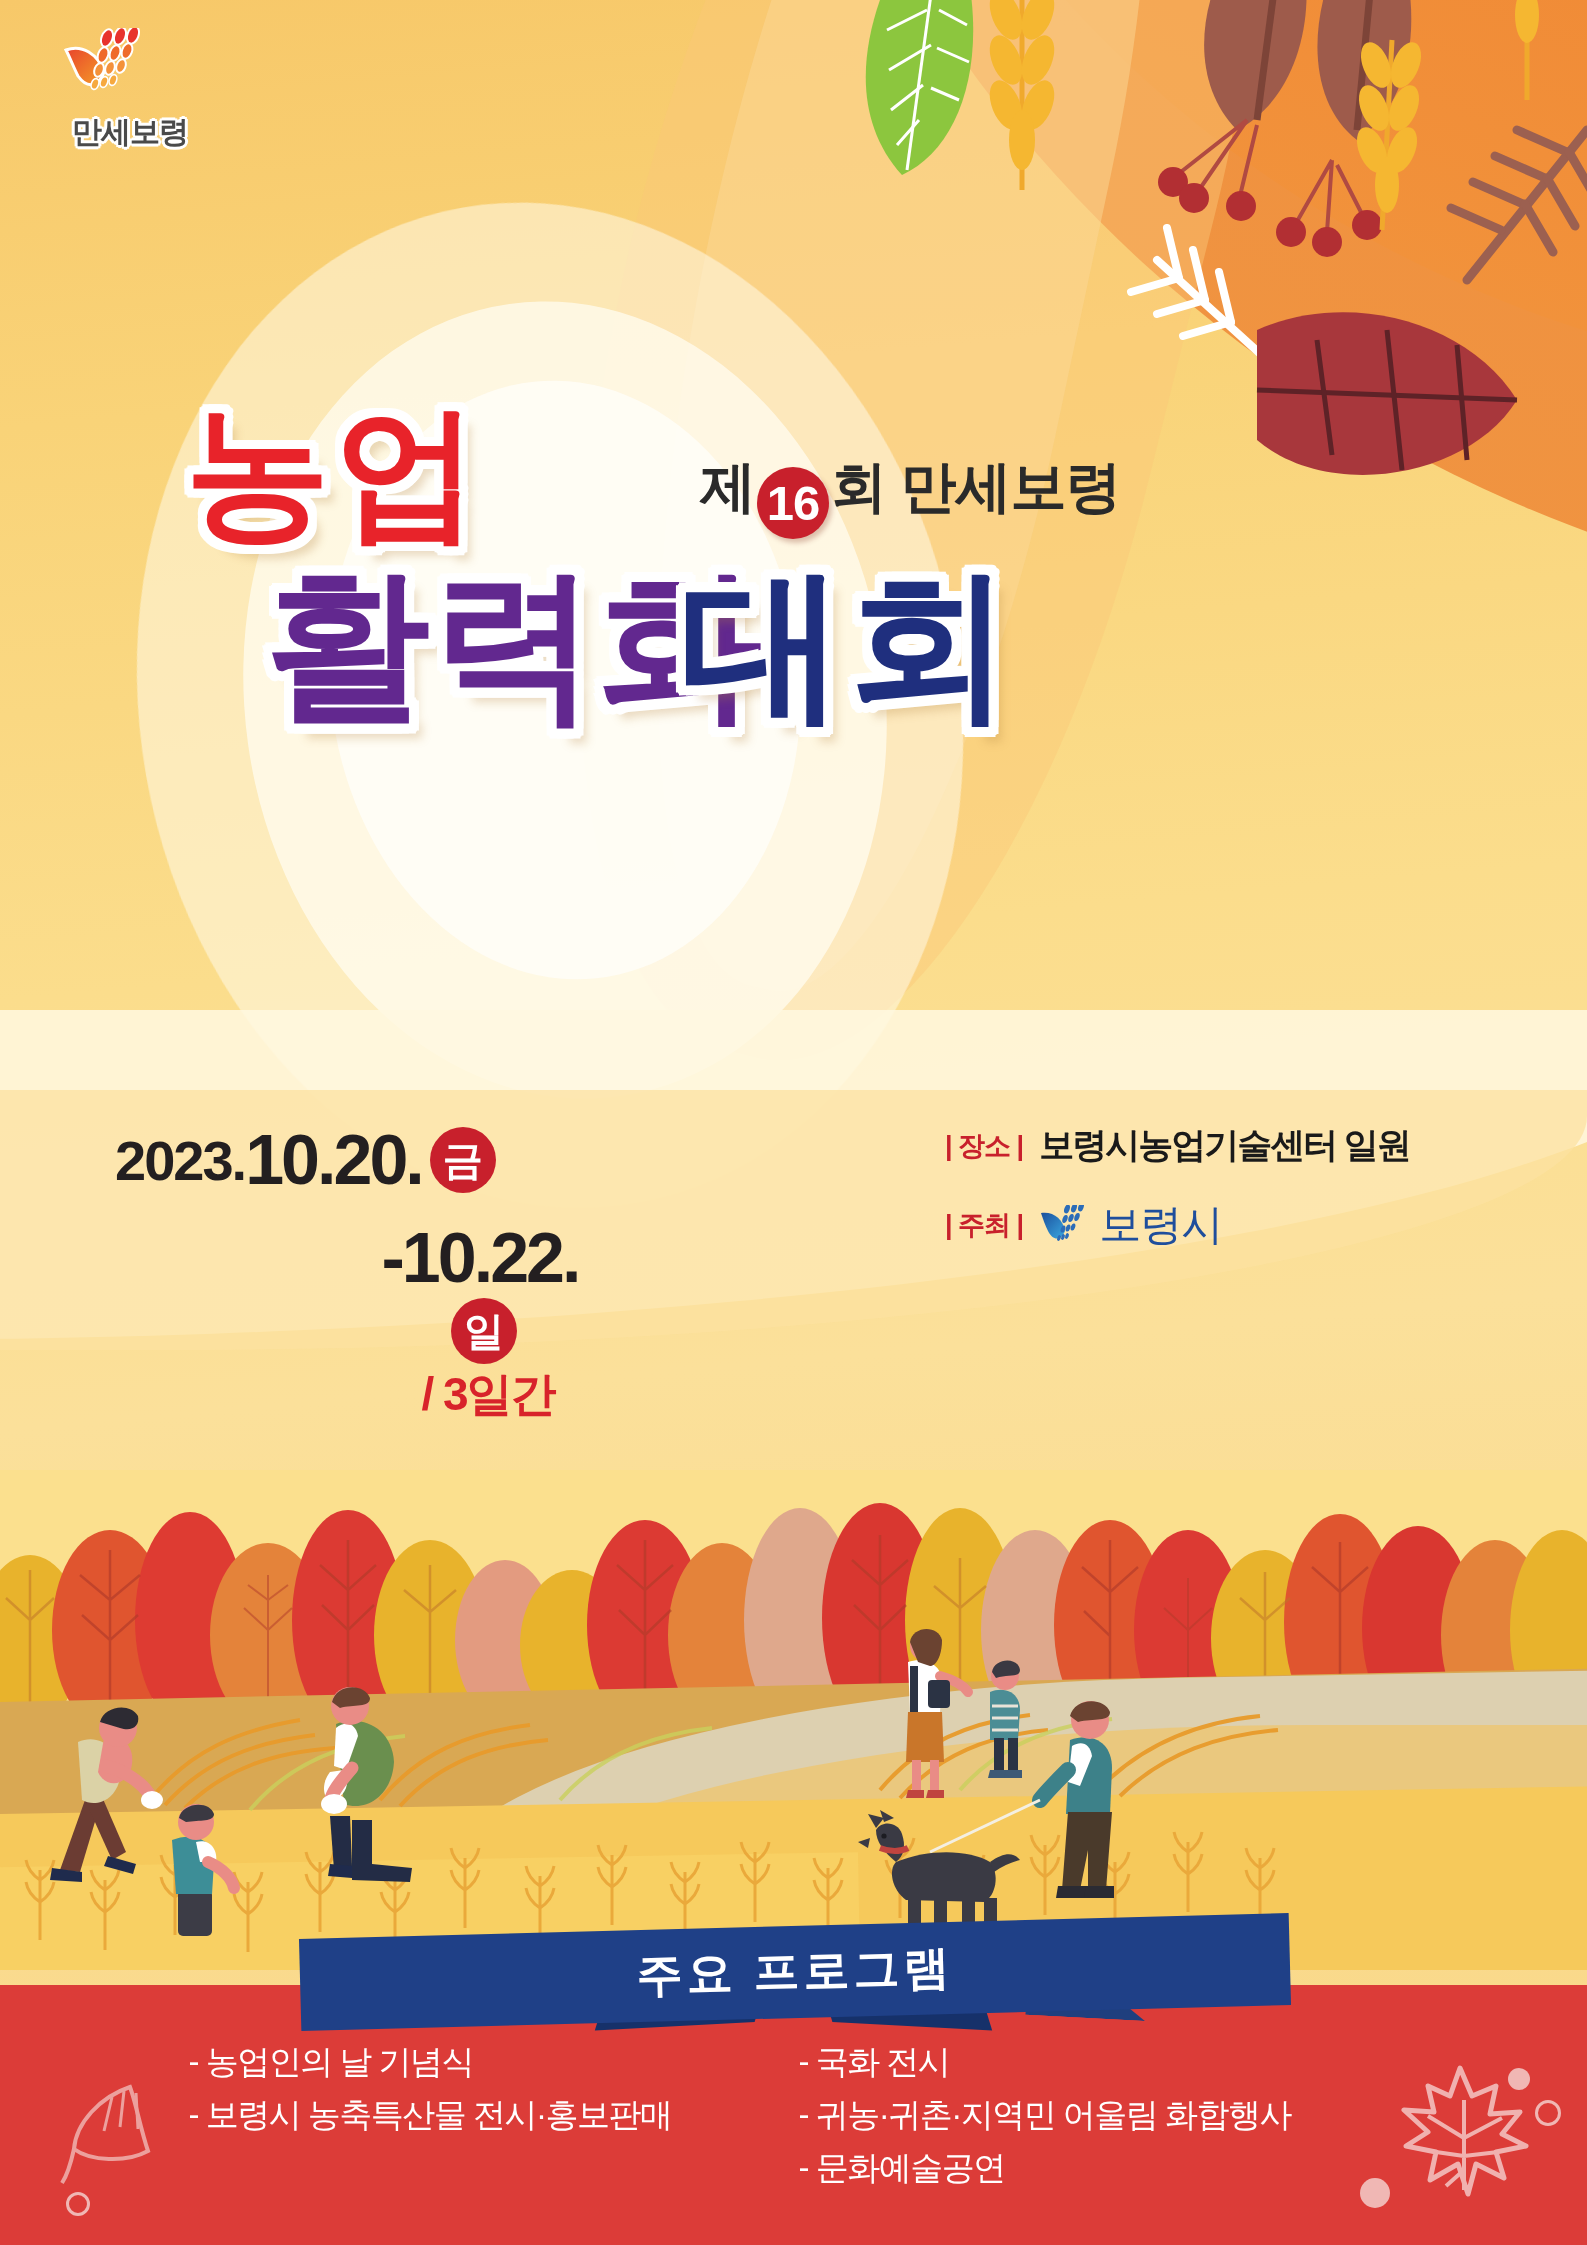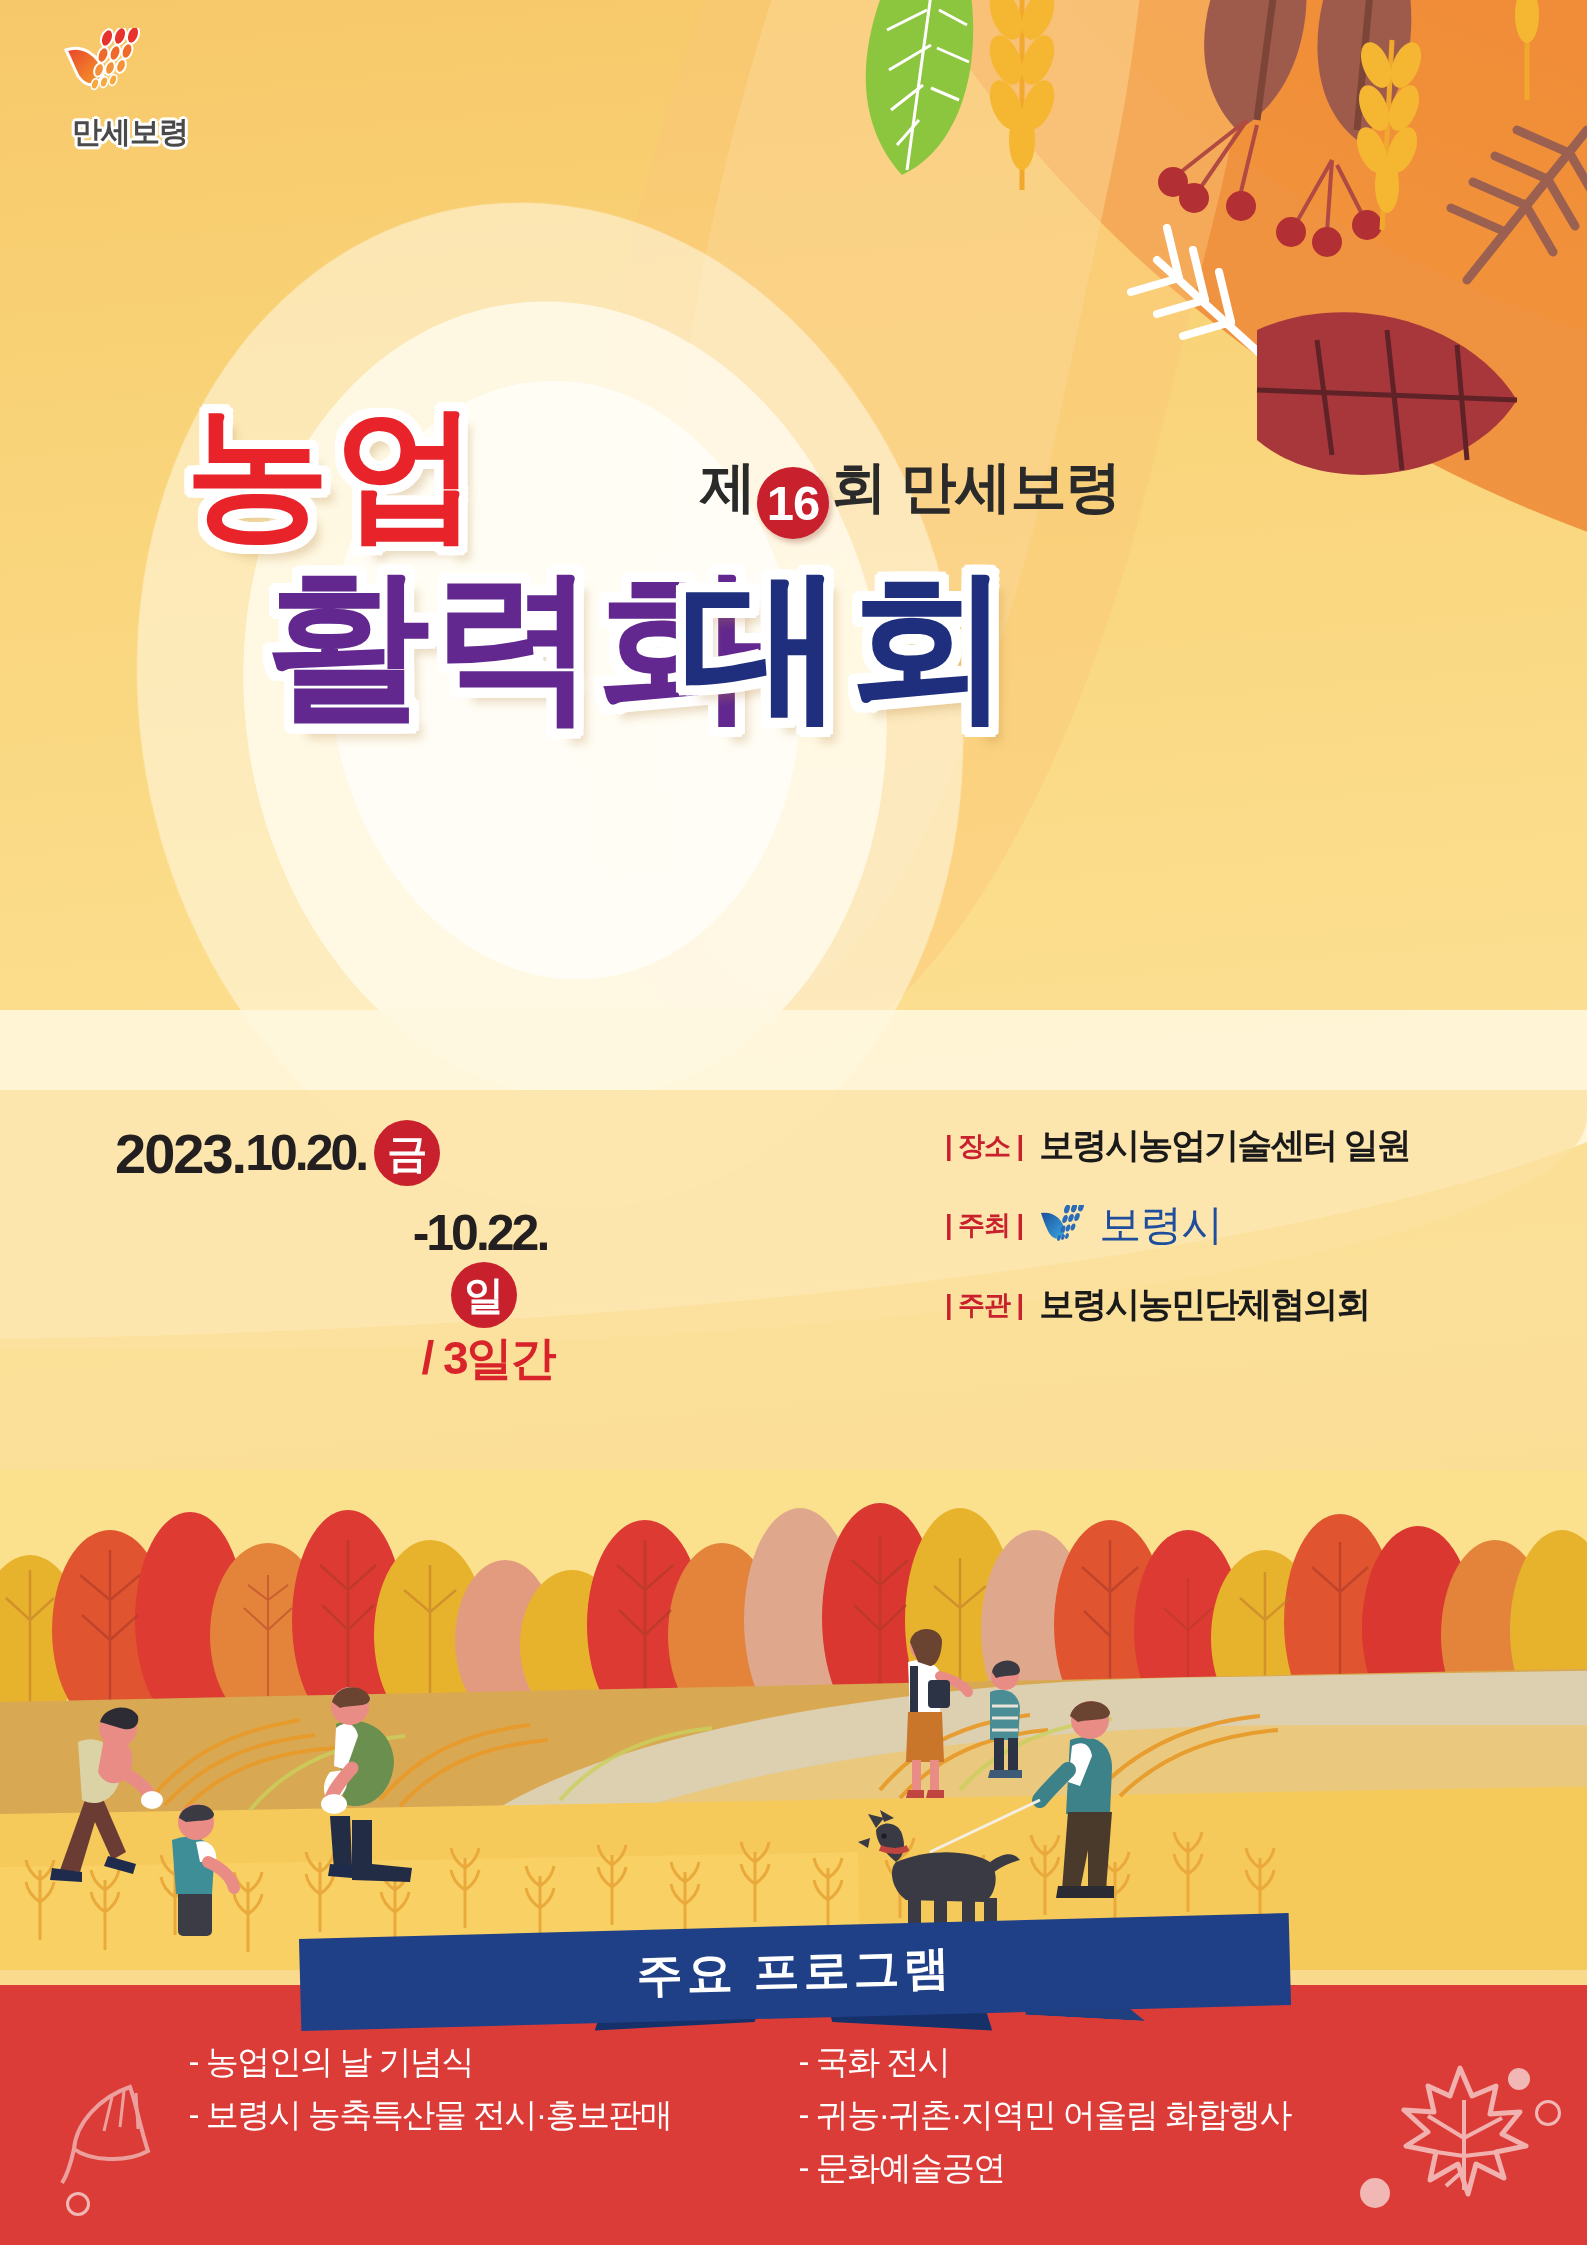--- a/index.html
+++ b/index.html
@@ -107,21 +107,21 @@
       -10px -7px 0 #fff,10px -7px 0 #fff,-10px 7px 0 #fff,10px 7px 0 #fff,
       13px 15px 10px rgba(180,130,60,0.28);
   }
 
   
   .date-block {position:absolute; left:105px; top:1120px; width:620px; color:#231f20;}
   .d-line {display:flex; align-items:center; white-space:nowrap;}
   .d-line1 {justify-content:flex-start; padding-left:10px;}
   .d-line2 {justify-content:flex-start; padding-left:130px; margin-top:18px;flex-direction:column;}
   .d-year {font-size:56px; font-weight:bold; letter-spacing:-2px;}
-  .d-md   {font-size:50px; font-weight:bold; letter-spacing:-3px;}
+  .d-md   {font-size:70px; font-weight:bold; letter-spacing:-3px;}
   .d-badge {
     width:66px;height:66px;line-height:66px;border-radius:50%;
     background:#c8202c; color:#fff; font-size:40px; font-weight:bold;
     text-align:center; margin-left:8px; display:inline-block;
   }
   .d-dur {font-size:46px; font-weight:bold; color:#d8232a; margin-left:16px; letter-spacing:-2px;}
 
   
   .info-block {position:absolute; left:945px; top:1122px; width:620px;}
   .info-row {display:flex; align-items:center; margin-bottom:28px; white-space:nowrap;}
@@ -371,24 +371,20 @@
               <ellipse cx="34" cy="22" rx="2.1" ry="3.7" transform="rotate(20 34 22)"></ellipse>
               <ellipse cx="20" cy="33" rx="1.7" ry="3" transform="rotate(20 20 33)"></ellipse>
               <ellipse cx="24" cy="32" rx="1.7" ry="3" transform="rotate(20 24 32)"></ellipse>
               <ellipse cx="28" cy="31" rx="1.7" ry="3" transform="rotate(20 28 31)"></ellipse>
             </g>
           </svg>
         </span>
         <span class="brlogo-text">보령시</span>
       </span>
     </div>
-    <div class="info-row">
-      <span class="info-label">| 주관 |</span>
-      <span class="info-val">보령시농민단체협의회</span>
-    </div>
   </div>
 
   <div class="scene">
     <div class="sky"></div>
 
     <svg class="treeband" viewBox="0 0 1587 230">
       <g>
         <ellipse cx="30" cy="160" rx="52" ry="85" fill="#e8b32c"></ellipse>
         <ellipse cx="110" cy="150" rx="58" ry="100" fill="#e0552f"></ellipse>
         <ellipse cx="190" cy="140" rx="55" ry="108" fill="#de3b32"></ellipse>

